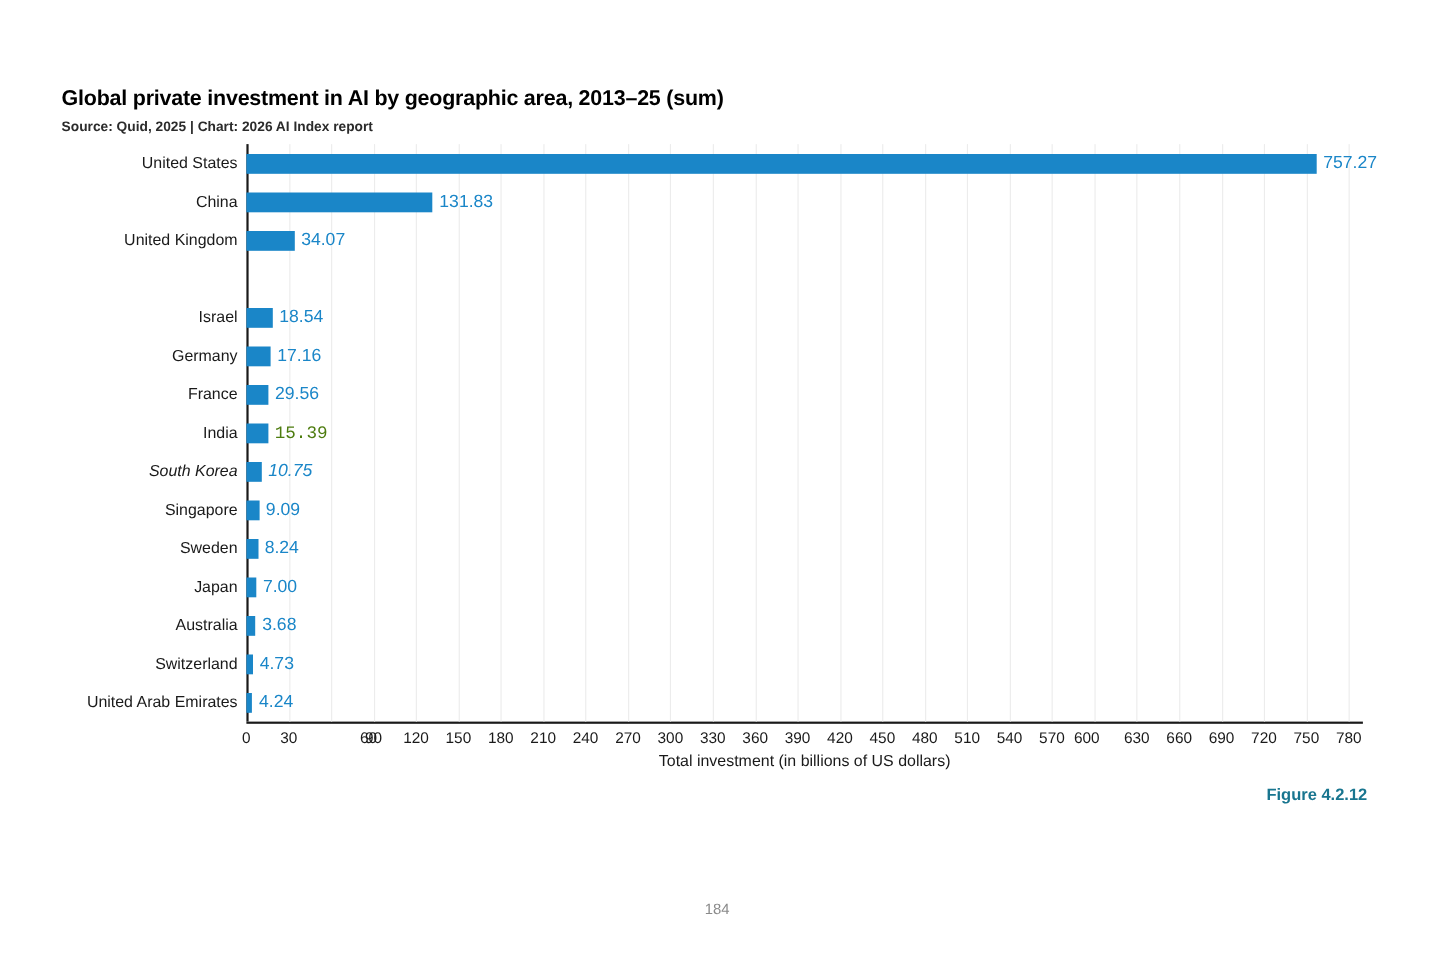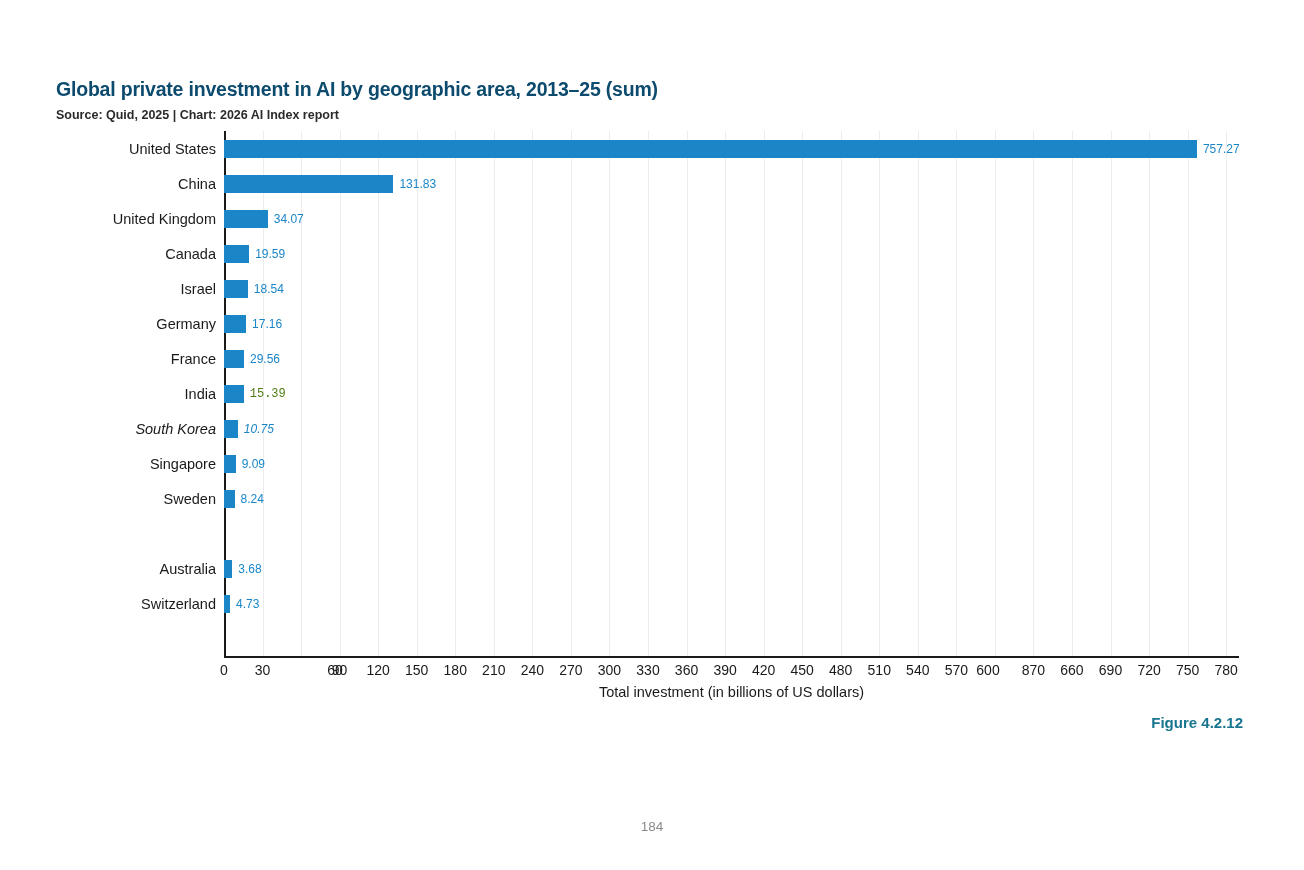--- a/index.html
+++ b/index.html
@@ -23,21 +23,21 @@
     height: 870px;
   }
 
   .chart-title {
     position: absolute;
     left: 56px;
     top: 78px;
     font-size: 19.5px;
     font-weight: bold;
     letter-spacing: -0.2px;
-    color: #0c4a6e;
+    color: #000000;
     white-space: nowrap;
   }
   .chart-source {
     position: absolute;
     left: 56px;
     top: 108px;
     font-size: 12.5px;
     font-weight: bold;
     color: #2b2b2b;
     white-space: nowrap;
@@ -103,21 +103,21 @@
     left: 0;
     top: 50%;
     transform: translateY(-50%);
     height: 18px;
     background: #1a86c8;
   }
   .bar-value {
     position: absolute;
     top: 50%;
     transform: translateY(-50%);
-    font-size: 12px;
+    font-size: 16px;
     color: #1a86c8;
     white-space: nowrap;
   }
 
   .xticks {
     position: absolute;
     left: 224px;
     top: 662px;
     width: 1015px;
     height: 20px;
@@ -208,25 +208,20 @@
         <div class="row" style="top: 35px; height: 35px;">
           <div class="row-label">China</div>
           <div class="bar" style="width: 169.377px; background: rgb(26, 134, 200);"></div>
           <div class="bar-value" style="left: 175.377px; color: rgb(26, 134, 200);">131.83</div>
         </div>
         <div class="row" style="top: 70px; height: 35px;">
           <div class="row-label">United Kingdom</div>
           <div class="bar" style="width: 43.7735px; background: rgb(26, 134, 200);"></div>
           <div class="bar-value" style="left: 49.7735px; color: rgb(26, 134, 200);">34.07</div>
         </div>
-        <div class="row" style="top: 105px; height: 35px;">
-          <div class="row-label">Canada</div>
-          <div class="bar" style="width: 25.1694px; background: rgb(26, 134, 200);"></div>
-          <div class="bar-value" style="left: 31.1694px; color: rgb(26, 134, 200);">19.59</div>
-        </div>
         <div class="row" style="top: 140px; height: 35px;">
           <div class="row-label">Israel</div>
           <div class="bar" style="width: 23.8204px; background: rgb(26, 134, 200);"></div>
           <div class="bar-value" style="left: 29.8204px; color: rgb(26, 134, 200);">18.54</div>
         </div>
         <div class="row" style="top: 175px; height: 35px;">
           <div class="row-label">Germany</div>
           <div class="bar" style="width: 22.0473px; background: rgb(26, 134, 200);"></div>
           <div class="bar-value" style="left: 28.0473px; color: rgb(26, 134, 200);">17.16</div>
         </div>
@@ -248,29 +243,39 @@
         <div class="row" style="top: 315px; height: 35px;">
           <div class="row-label">Singapore</div>
           <div class="bar" style="width: 11.6789px; background: rgb(26, 134, 200);"></div>
           <div class="bar-value" style="left: 17.6789px; color: rgb(26, 134, 200);">9.09</div>
         </div>
         <div class="row" style="top: 350px; height: 35px; padding-left: 20px;">
           <div class="row-label">Sweden</div>
           <div class="bar" style="width: 10.5868px; background: rgb(26, 134, 200);"></div>
           <div class="bar-value" style="left: 16.5868px; color: rgb(26, 134, 200);">8.24</div>
         </div>
+        <div class="row" style="top: 385px; height: 35px;">
+          <div class="row-label">Japan</div>
+          <div class="bar" style="width: 8.99367px; background: rgb(26, 134, 200);"></div>
+          <div class="bar-value" style="left: 14.9937px; color: rgb(26, 134, 200);">7.00</div>
+        </div>
         <div class="row" style="top: 420px; height: 35px;">
           <div class="row-label">Australia</div>
           <div class="bar" style="width: 8.35127px; background: rgb(26, 134, 200);"></div>
           <div class="bar-value" style="left: 14.3513px; color: rgb(26, 134, 200);">3.68</div>
         </div>
         <div class="row" style="top: 455px; height: 35px;">
           <div class="row-label">Switzerland</div>
           <div class="bar" style="width: 6.07715px; background: rgb(26, 134, 200);"></div>
           <div class="bar-value" style="left: 12.0772px; color: rgb(26, 134, 200);">4.73</div>
+        </div>
+        <div class="row" style="top: 490px; height: 35px;">
+          <div class="row-label">United Arab Emirates</div>
+          <div class="bar" style="width: 5.44759px; background: rgb(26, 134, 200);"></div>
+          <div class="bar-value" style="left: 11.4476px; color: rgb(26, 134, 200);">4.24</div>
         </div>
       </div>
   </div>
 
   <div class="xticks">
       <div class="xtick" style="left: 0px;">0</div>
       <div class="xtick" style="left: 38.5443px;">30</div>
       <div class="xtick" style="left: 77.0886px; margin-left: 34px;">60</div>
       <div class="xtick" style="left: 115.633px;">90</div>
       <div class="xtick" style="left: 154.177px;">120</div>
@@ -283,21 +288,21 @@
       <div class="xtick" style="left: 423.987px;">330</div>
       <div class="xtick" style="left: 462.532px;">360</div>
       <div class="xtick" style="left: 501.076px;">390</div>
       <div class="xtick" style="left: 539.62px;">420</div>
       <div class="xtick" style="left: 578.165px;">450</div>
       <div class="xtick" style="left: 616.709px;">480</div>
       <div class="xtick" style="left: 655.253px;">510</div>
       <div class="xtick" style="left: 693.797px;">540</div>
       <div class="xtick" style="left: 732.342px;">570</div>
       <div class="xtick" style="left: 764px;">600</div>
-      <div class="xtick" style="left: 809.43px;">870</div>
+      <div class="xtick" style="left: 809.43px;">630</div>
       <div class="xtick" style="left: 847.975px;">660</div>
       <div class="xtick" style="left: 886.519px;">690</div>
       <div class="xtick" style="left: 925.063px;">720</div>
       <div class="xtick" style="left: 963.608px;">750</div>
       <div class="xtick" style="left: 1002.15px;">780</div>
     </div>
   <div class="xaxis-label">Total investment (in billions of US dollars)</div>
 
   <div class="figure-num">Figure 4.2.12</div>
   <div class="page-num">184</div>

